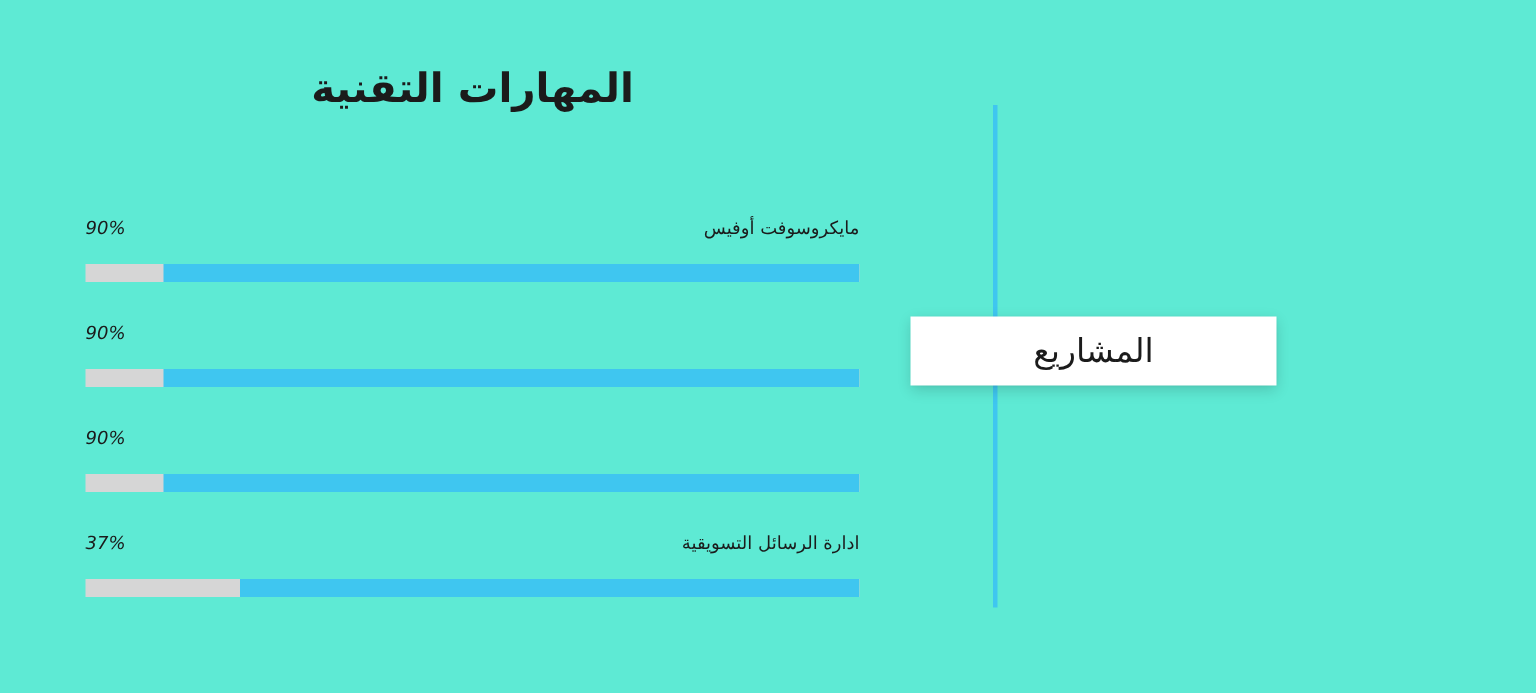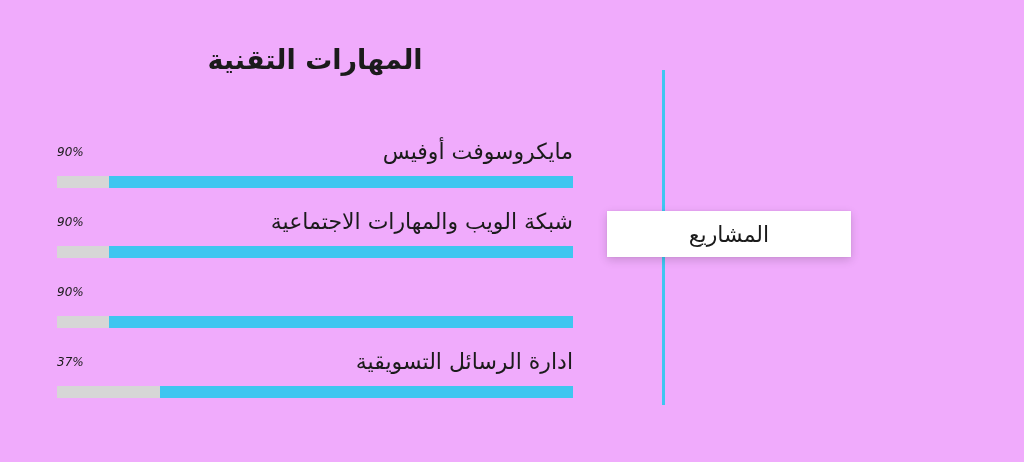--- a/index.html
+++ b/index.html
@@ -7,21 +7,21 @@
     padding: 0;
     background: #ffffff;
   }
   body {
     font-family: "DejaVu Sans", "Liberation Sans", sans-serif;
   }
   #page {
     position: relative;
     width: 1024px;
     height: 462px;
-    background: #f0abfc;
+    background: #5eead4;
     overflow: hidden;
   }
 
   
   .chart-title {
     position: absolute;
     left: 57px;
     top: 44px;
     width: 516px;
     text-align: center;
@@ -45,21 +45,21 @@
     height: 70px;
   }
   .skill-head {
     position: relative;
     height: 30px;
   }
   .skill-name {
     position: absolute;
     right: 0;
     top: 0;
-    font-size: 22px;
+    font-size: 12px;
     color: #1b1b1b;
     direction: rtl;
     white-space: nowrap;
     line-height: 24px;
   }
   .skill-percent {
     position: absolute;
     left: 0;
     top: 0;
     font-size: 12px;
@@ -135,21 +135,20 @@
         <span class="skill-name">مايكروسوفت أوفيس</span>
         <span class="skill-percent">90%</span>
       </div>
       <div class="skill-track">
         <div class="skill-fill" style="width: 90%;"></div>
       </div>
     </div>
 
     <div class="skill-row">
       <div class="skill-head">
-        <span class="skill-name">شبكة الويب والمهارات الاجتماعية</span>
         <span class="skill-percent">90%</span>
       </div>
       <div class="skill-track">
         <div class="skill-fill" style="width: 90%;"></div>
       </div>
     </div>
 
     <div class="skill-row">
       <div class="skill-head">
         <span class="skill-percent">90%</span>

